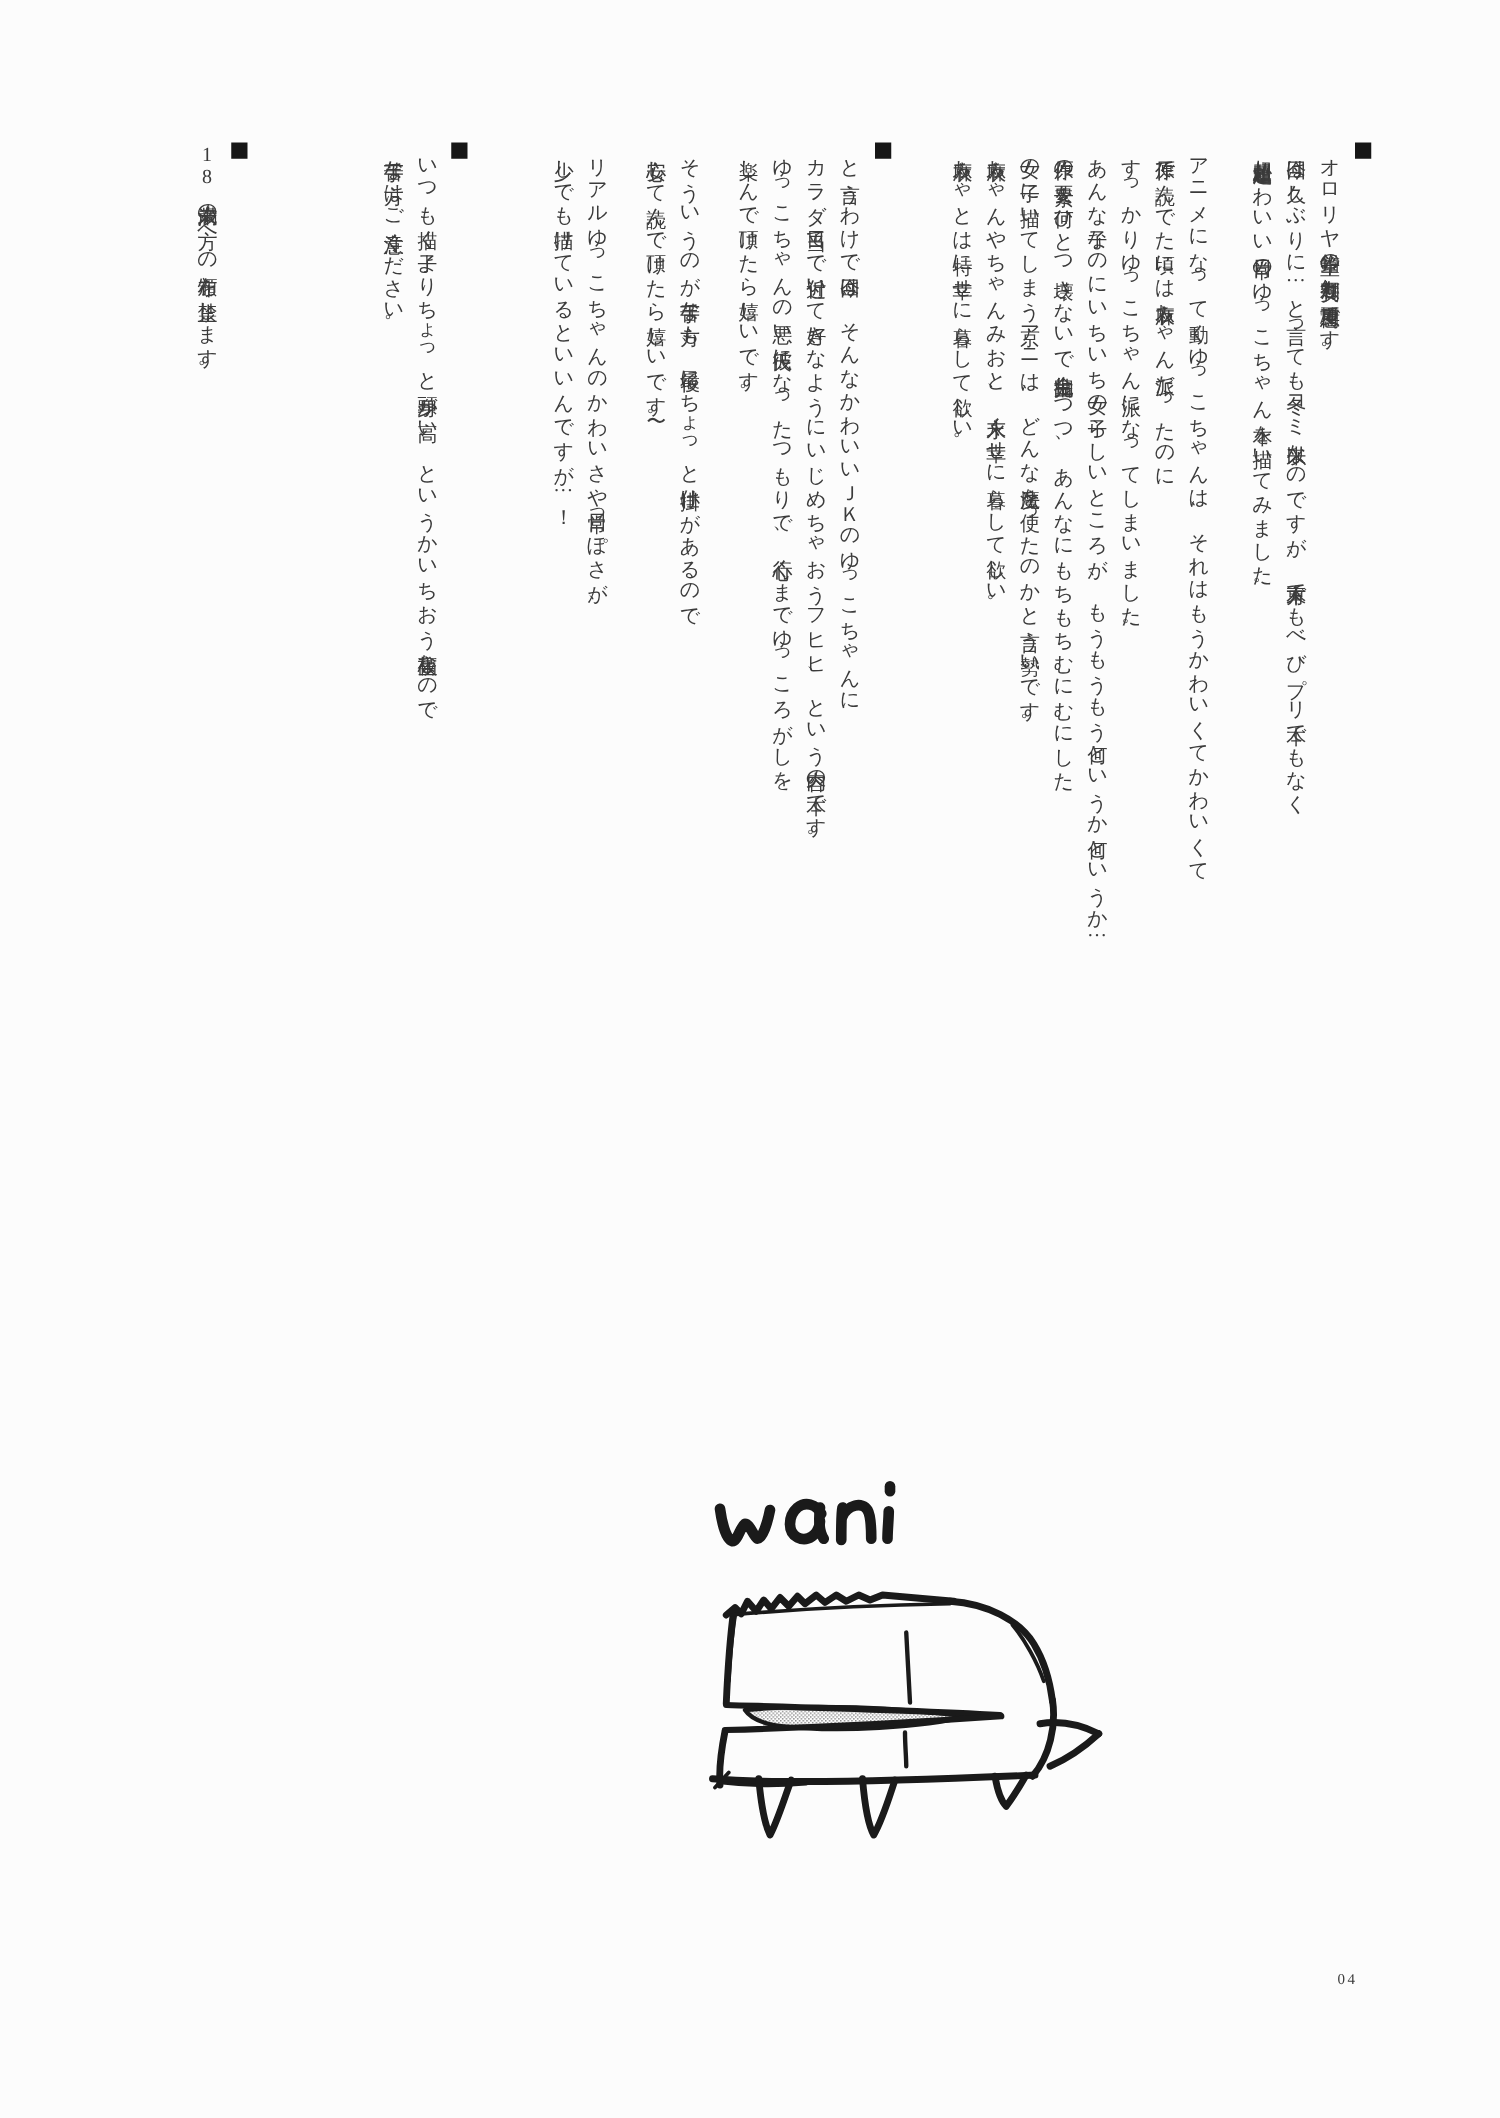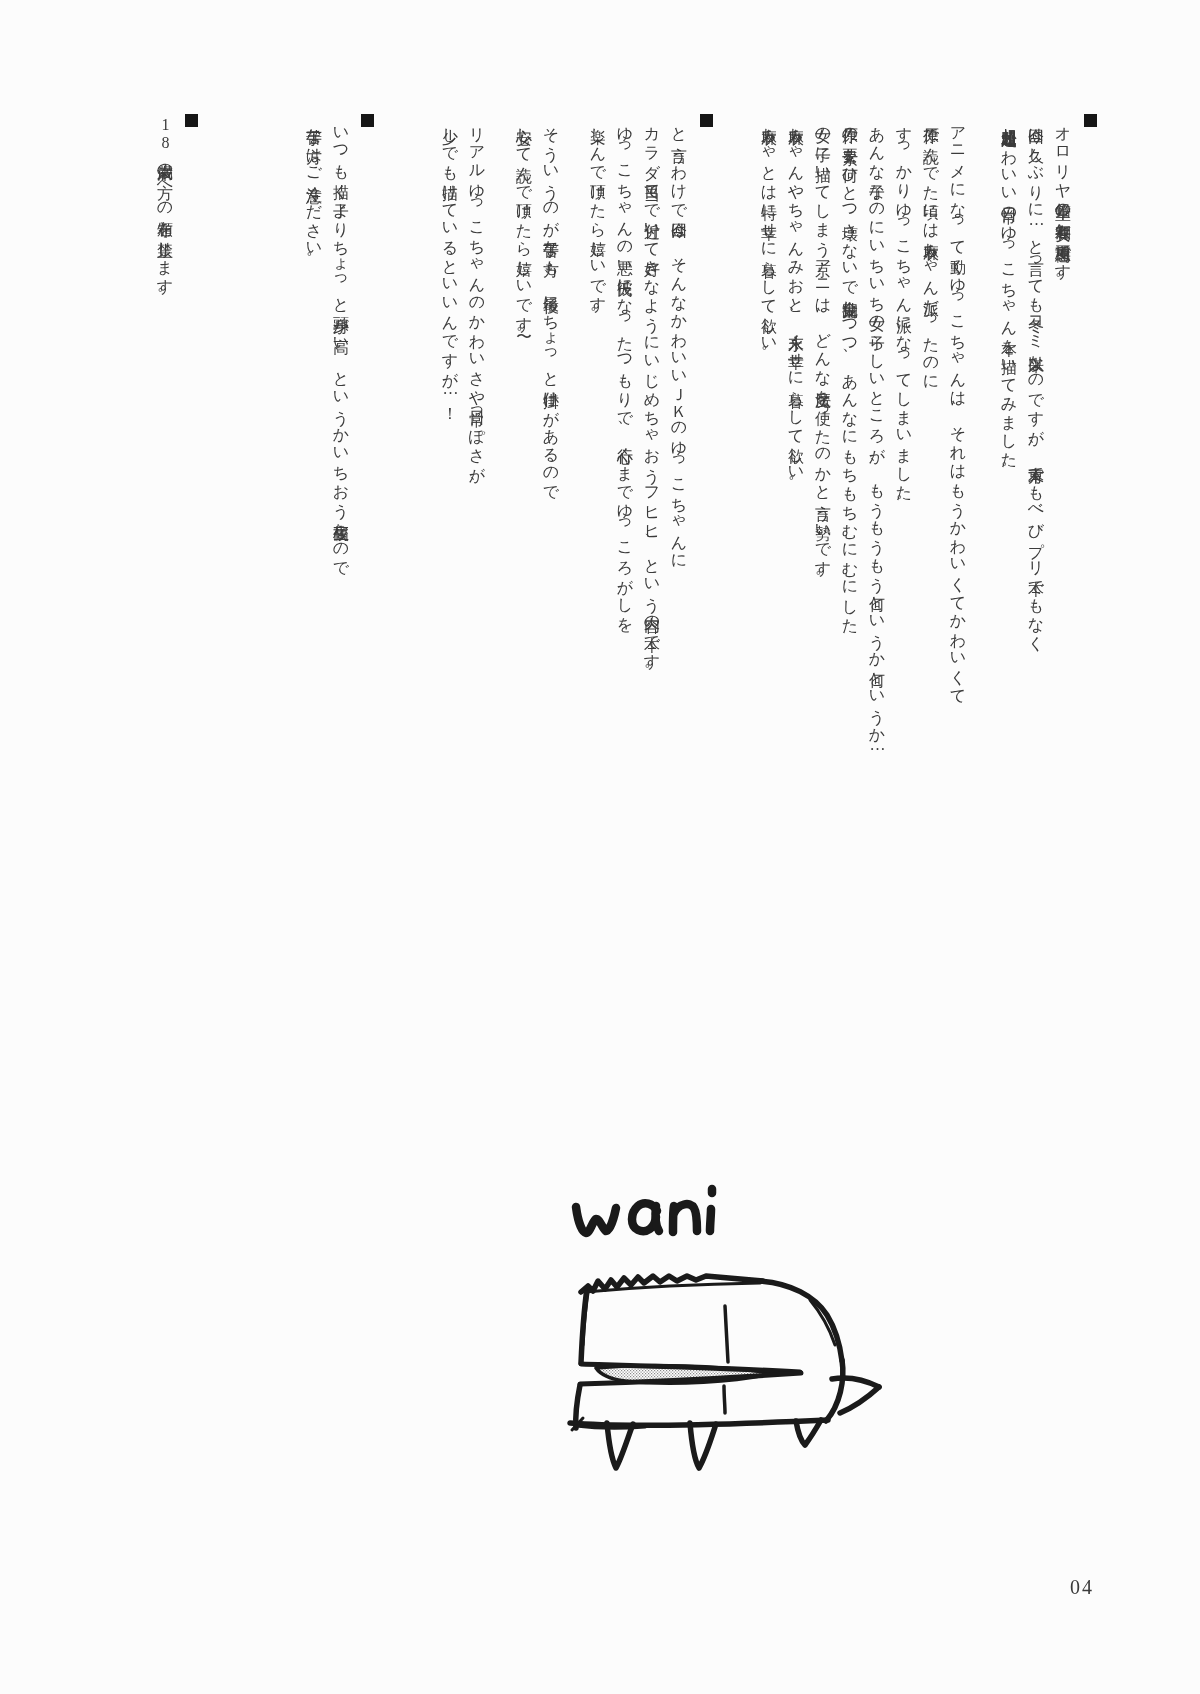--- a/index.html
+++ b/index.html
@@ -24,21 +24,21 @@
   }
   .marker {
     position:absolute;
     top:114px;
     width:13px; height:13px;
     background:#161616;
   }
   .pageno {
     position:absolute;
     left:1070px; top:1576px;
-    font-size:20px;
+    font-size:12px;
     letter-spacing:2px;
     color:#3b3b3b;
   }
   .wani-svg {
     position:absolute;
     left:510px; top:1160px;
     width:390px; height:330px;
   }
   .ink-stroke { fill:none; stroke:#1a1a1a; stroke-linecap:round; stroke-linejoin:round; }
 </style>

